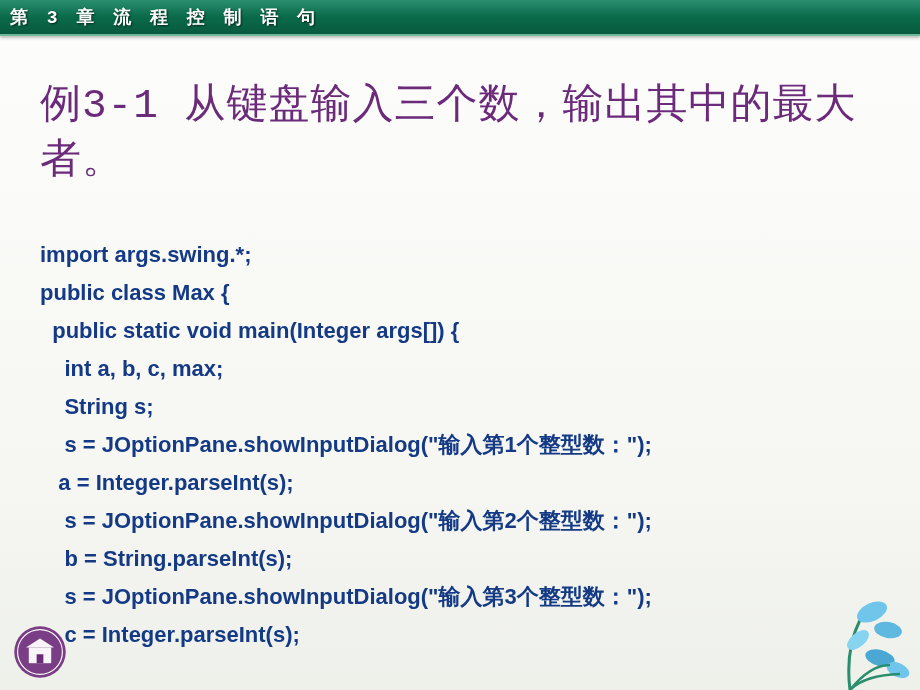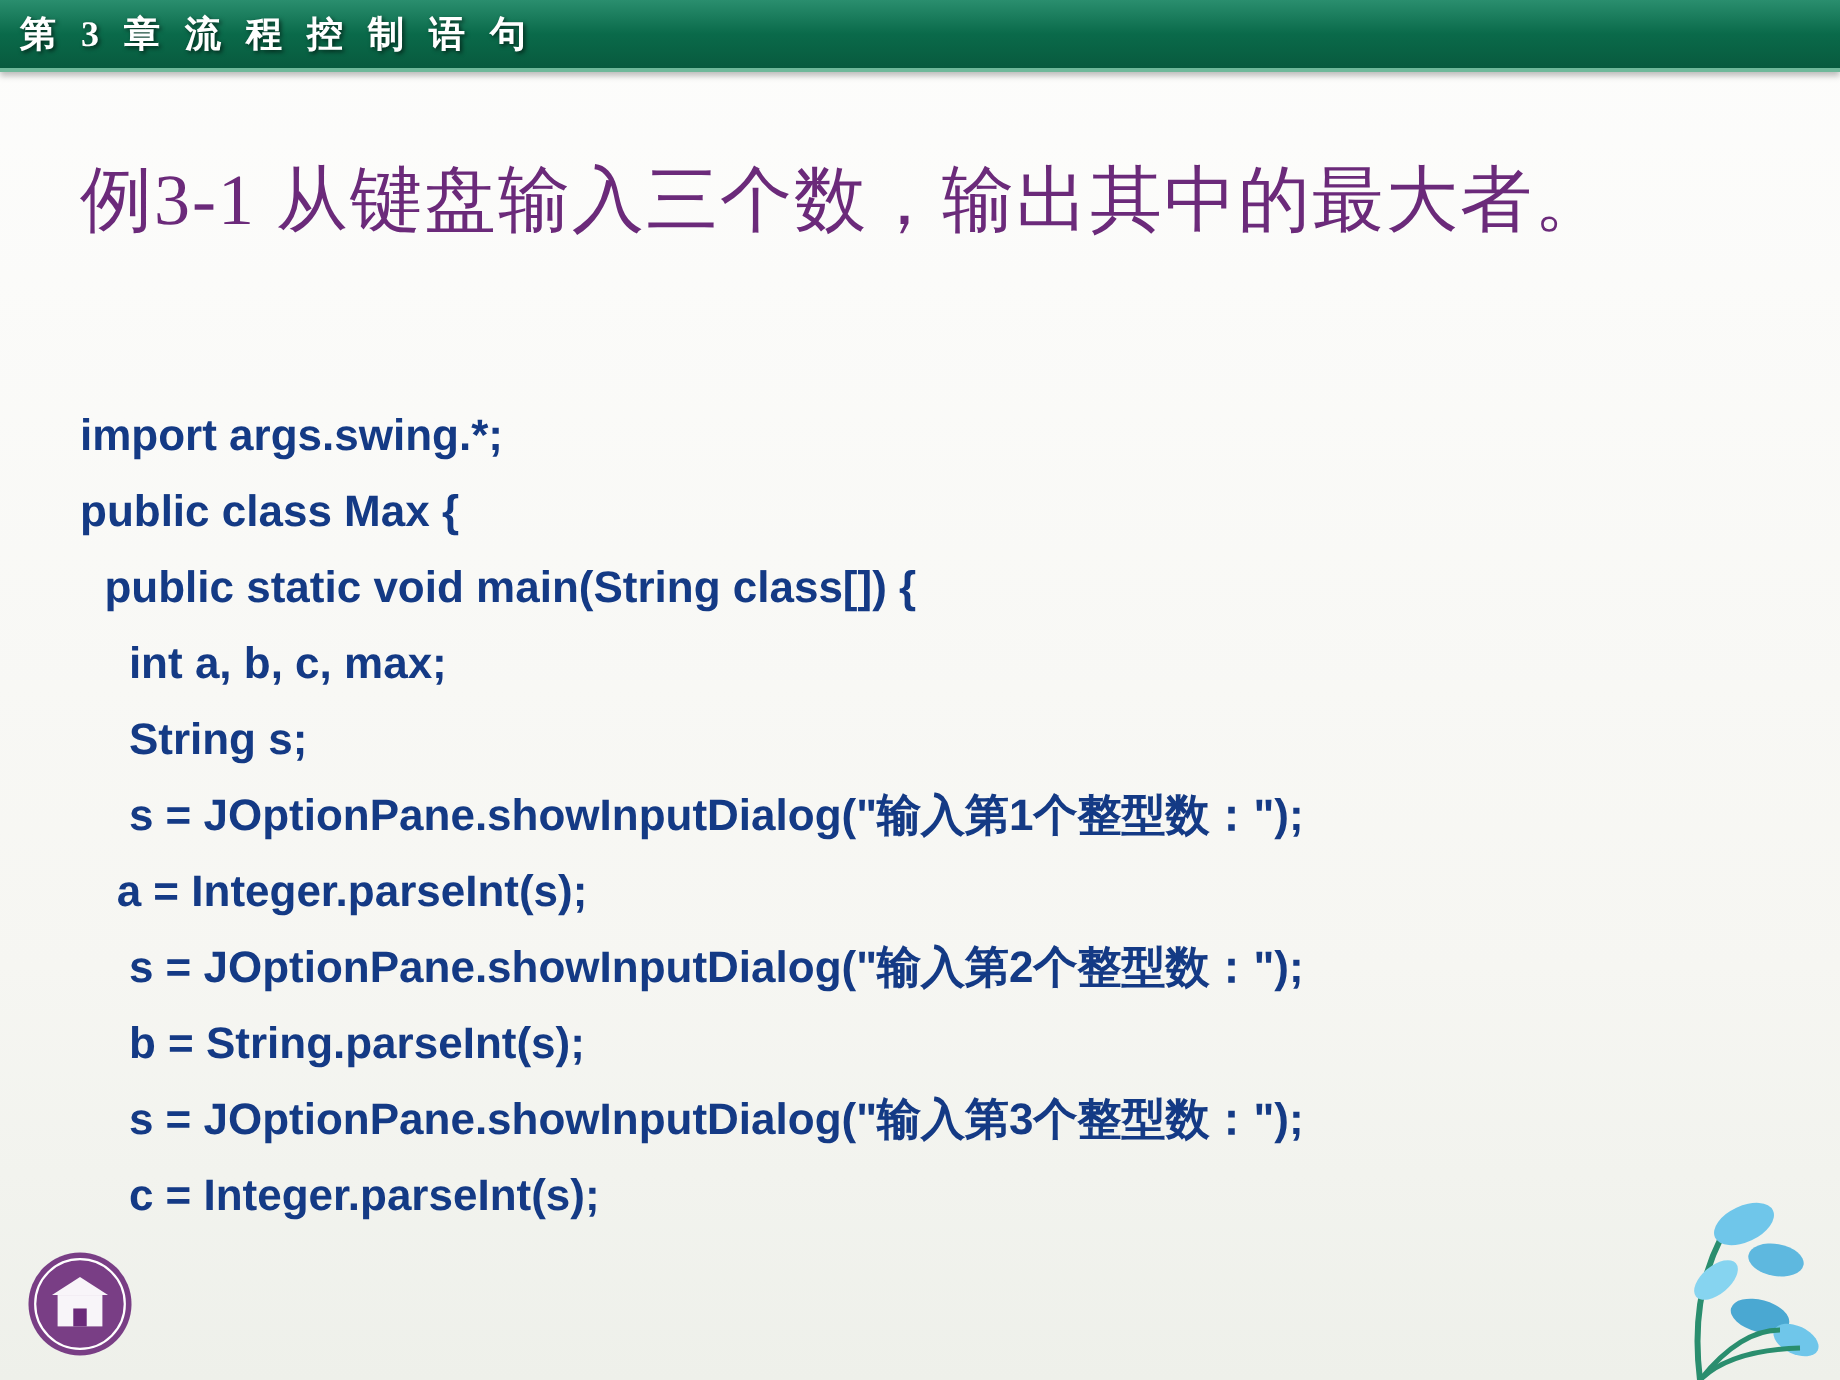--- a/index.html
+++ b/index.html
@@ -12,32 +12,32 @@
     height: 36px;
     background: linear-gradient(to bottom, #2a8e6e 0%, #0a6a4a 50%, #085a3e 100%);
     border-bottom: 2px solid #6fb89a;
     display: flex; align-items: center; justify-content: space-between;
     padding: 0 18px 0 10px;
     box-shadow: 0 2px 3px rgba(0,0,0,0.25);
   }
   .chapter {
     color: #fff; font-size: 18px; font-weight: bold; letter-spacing: 4px;
     text-shadow: 1px 1px 2px rgba(0,0,0,0.6);
-    font-family: Liberation Serif, serif;
+    font-family: Liberation Mono, monospace;
   }
   .booktitle {
     color: #e7db2f; font-size: 17px; letter-spacing: 1px;
     font-family: "SimSun","STSong",serif;
     text-shadow: 1px 1px 1px rgba(0,0,0,0.5);
   }
   .content { padding: 40px 40px 0 40px; }
   .heading {
-    color: #6b2a7a; font-size: 36px; letter-spacing: 1px;
-    font-family: Liberation Serif, serif;
-    margin-bottom: 36px;
+    color: #6b2a7a; font-size: 41px; letter-spacing: 1px;
+    font-family: Liberation Mono, monospace;
+    margin-bottom: 12px;
   }
   .code {
     color: #143a85; font-size: 22px; line-height: 38px;
     font-weight: bold; font-family: Arial, "Microsoft YaHei", sans-serif;
     white-space: pre;
   }
   .logo {
     position: absolute; left: 12px; bottom: 10px;
     width: 56px; height: 56px;
   }
@@ -53,21 +53,21 @@
   <div class="topbar">
     <div class="chapter">第 3 章  流 程 控 制 语 句</div>
   </div>
 
   <div class="content">
     <div class="heading">例3-1  从键盘输入三个数，输出其中的最大者。</div>
 
     <div class="code">
 <span>import args.swing.*;</span>
 <span>public class Max {</span>
-<span>  public static void main(String class[]) {</span>
+<span>  public static void main(Integer args[]) {</span>
 <span>    int a, b, c, max;</span>
 <span>    String s;</span>
 <span>    s = JOptionPane.showInputDialog("输入第1个整型数：");</span>
 <span>   a = Integer.parseInt(s);</span>
 <span>    s = JOptionPane.showInputDialog("输入第2个整型数：");</span>
 <span>    b = String.parseInt(s);</span>
 <span>    s = JOptionPane.showInputDialog("输入第3个整型数：");</span>
 <span>    c = Integer.parseInt(s);</span>
     </div>
   </div>

